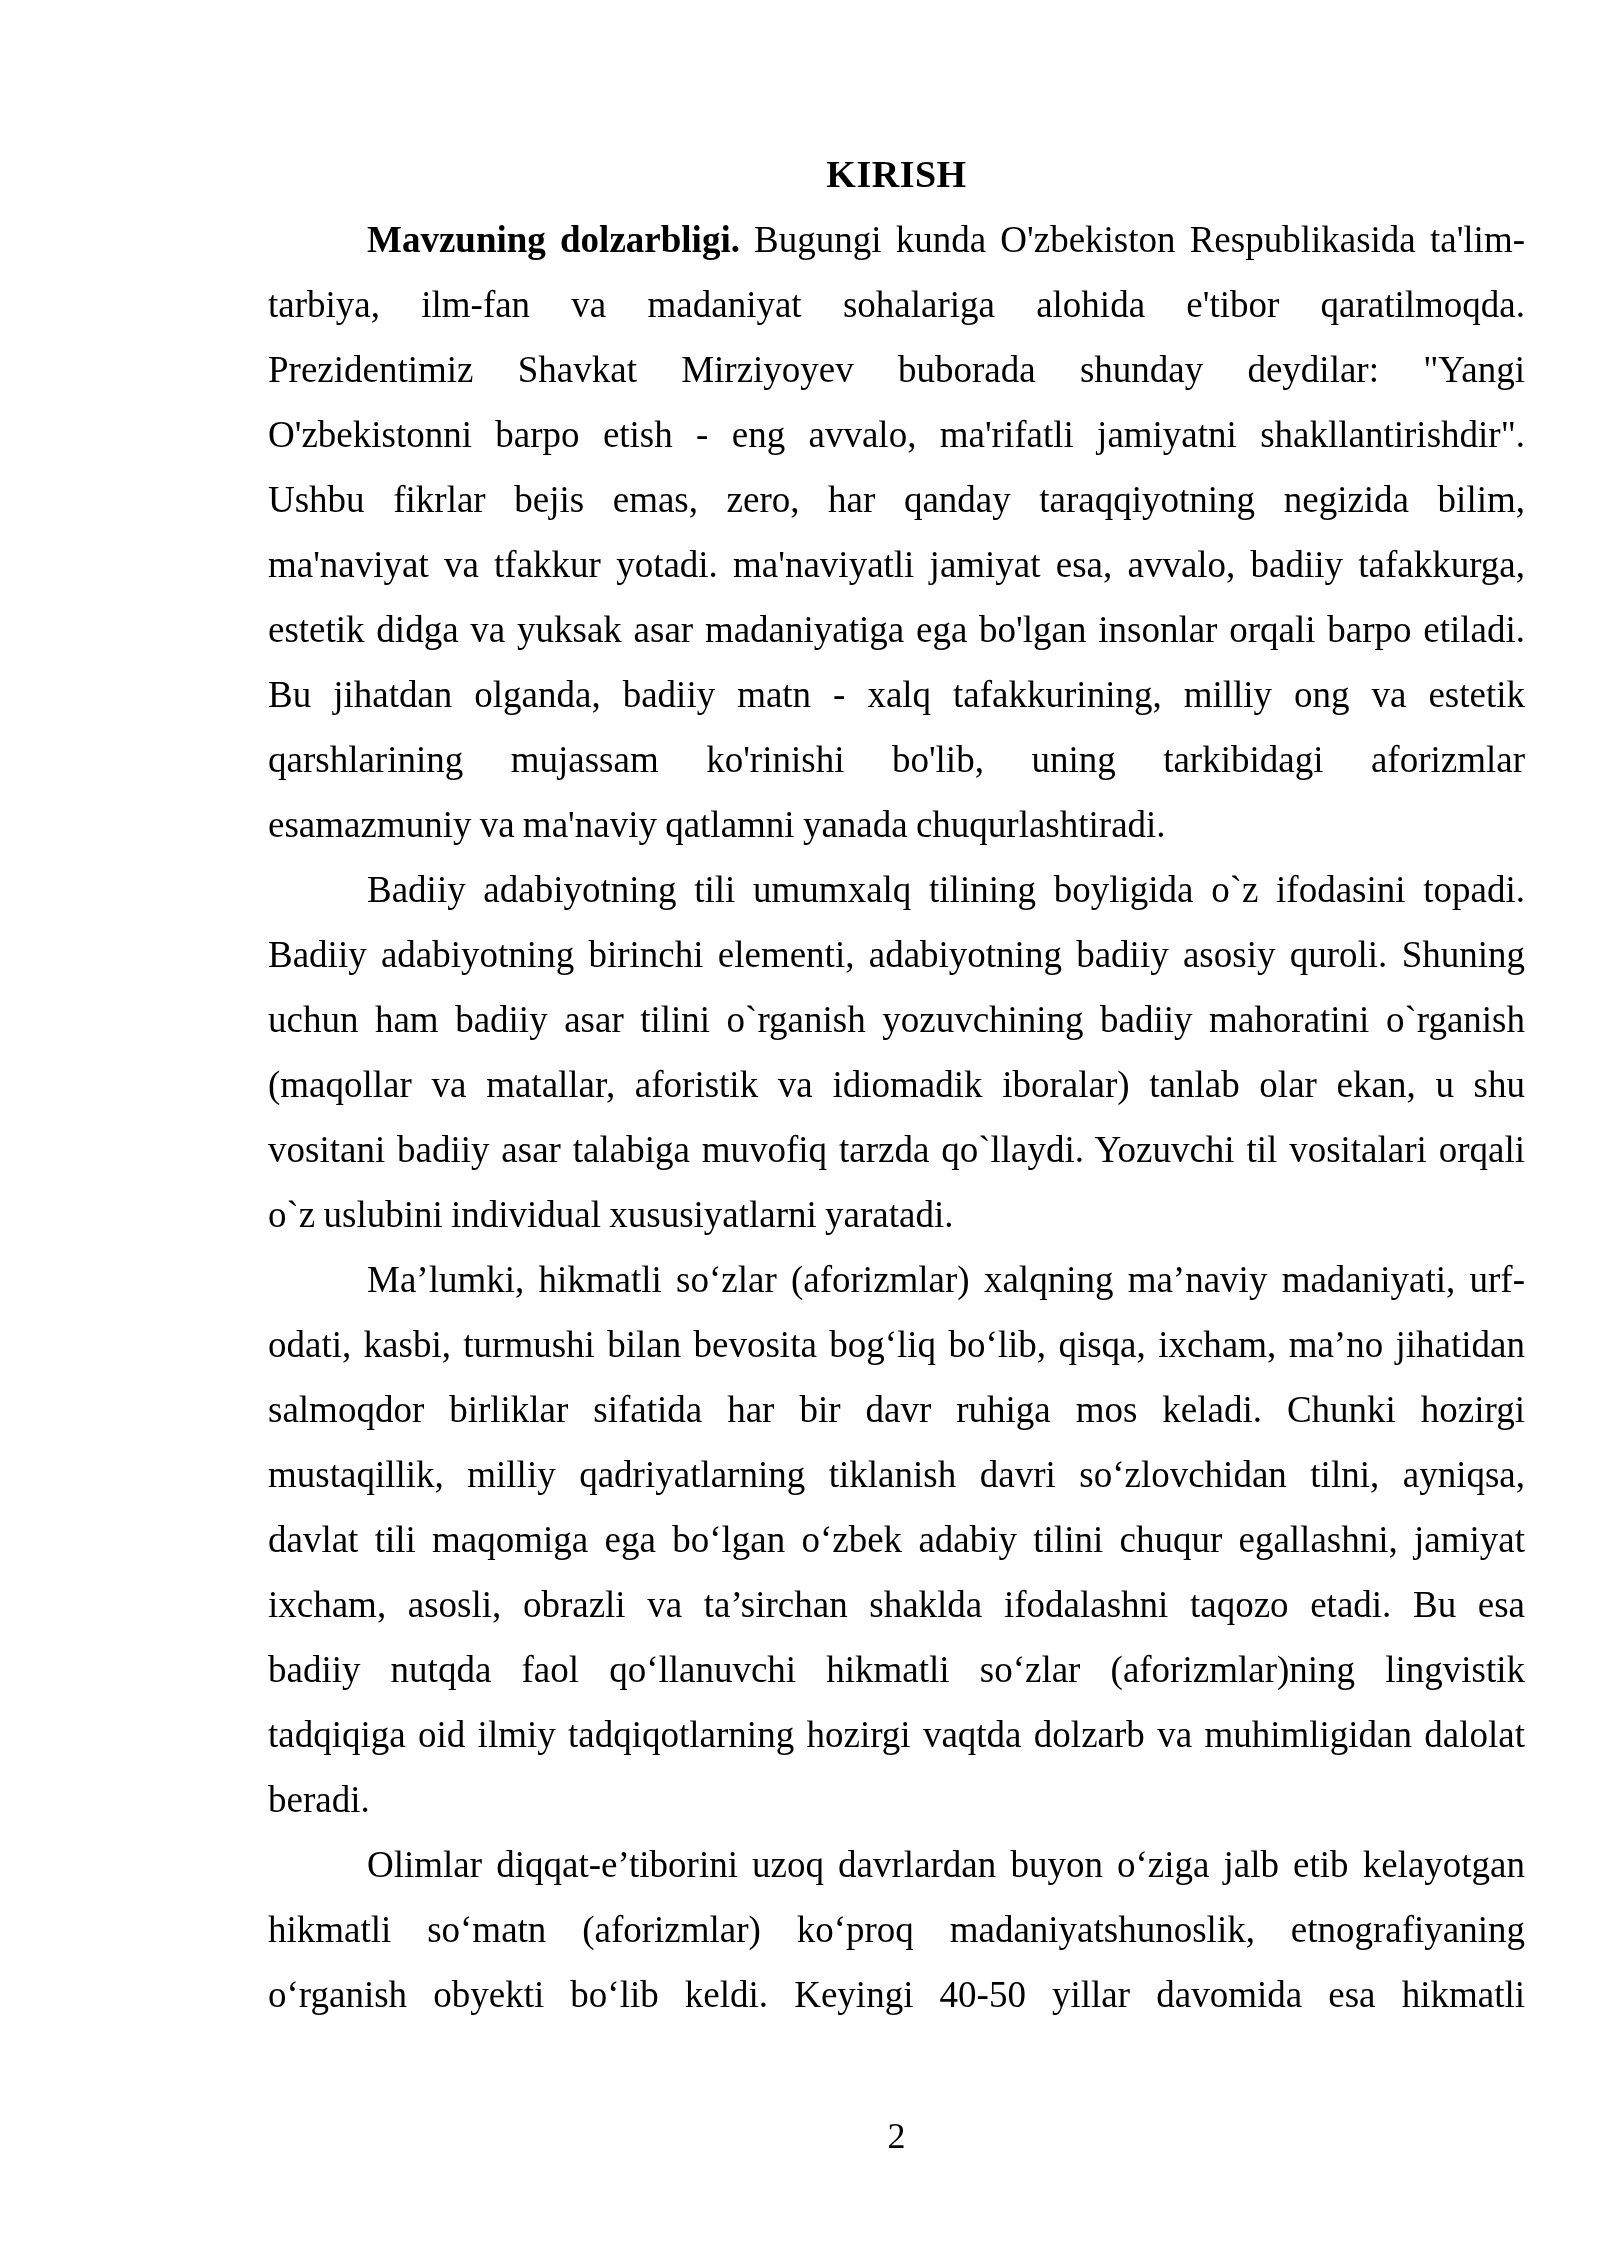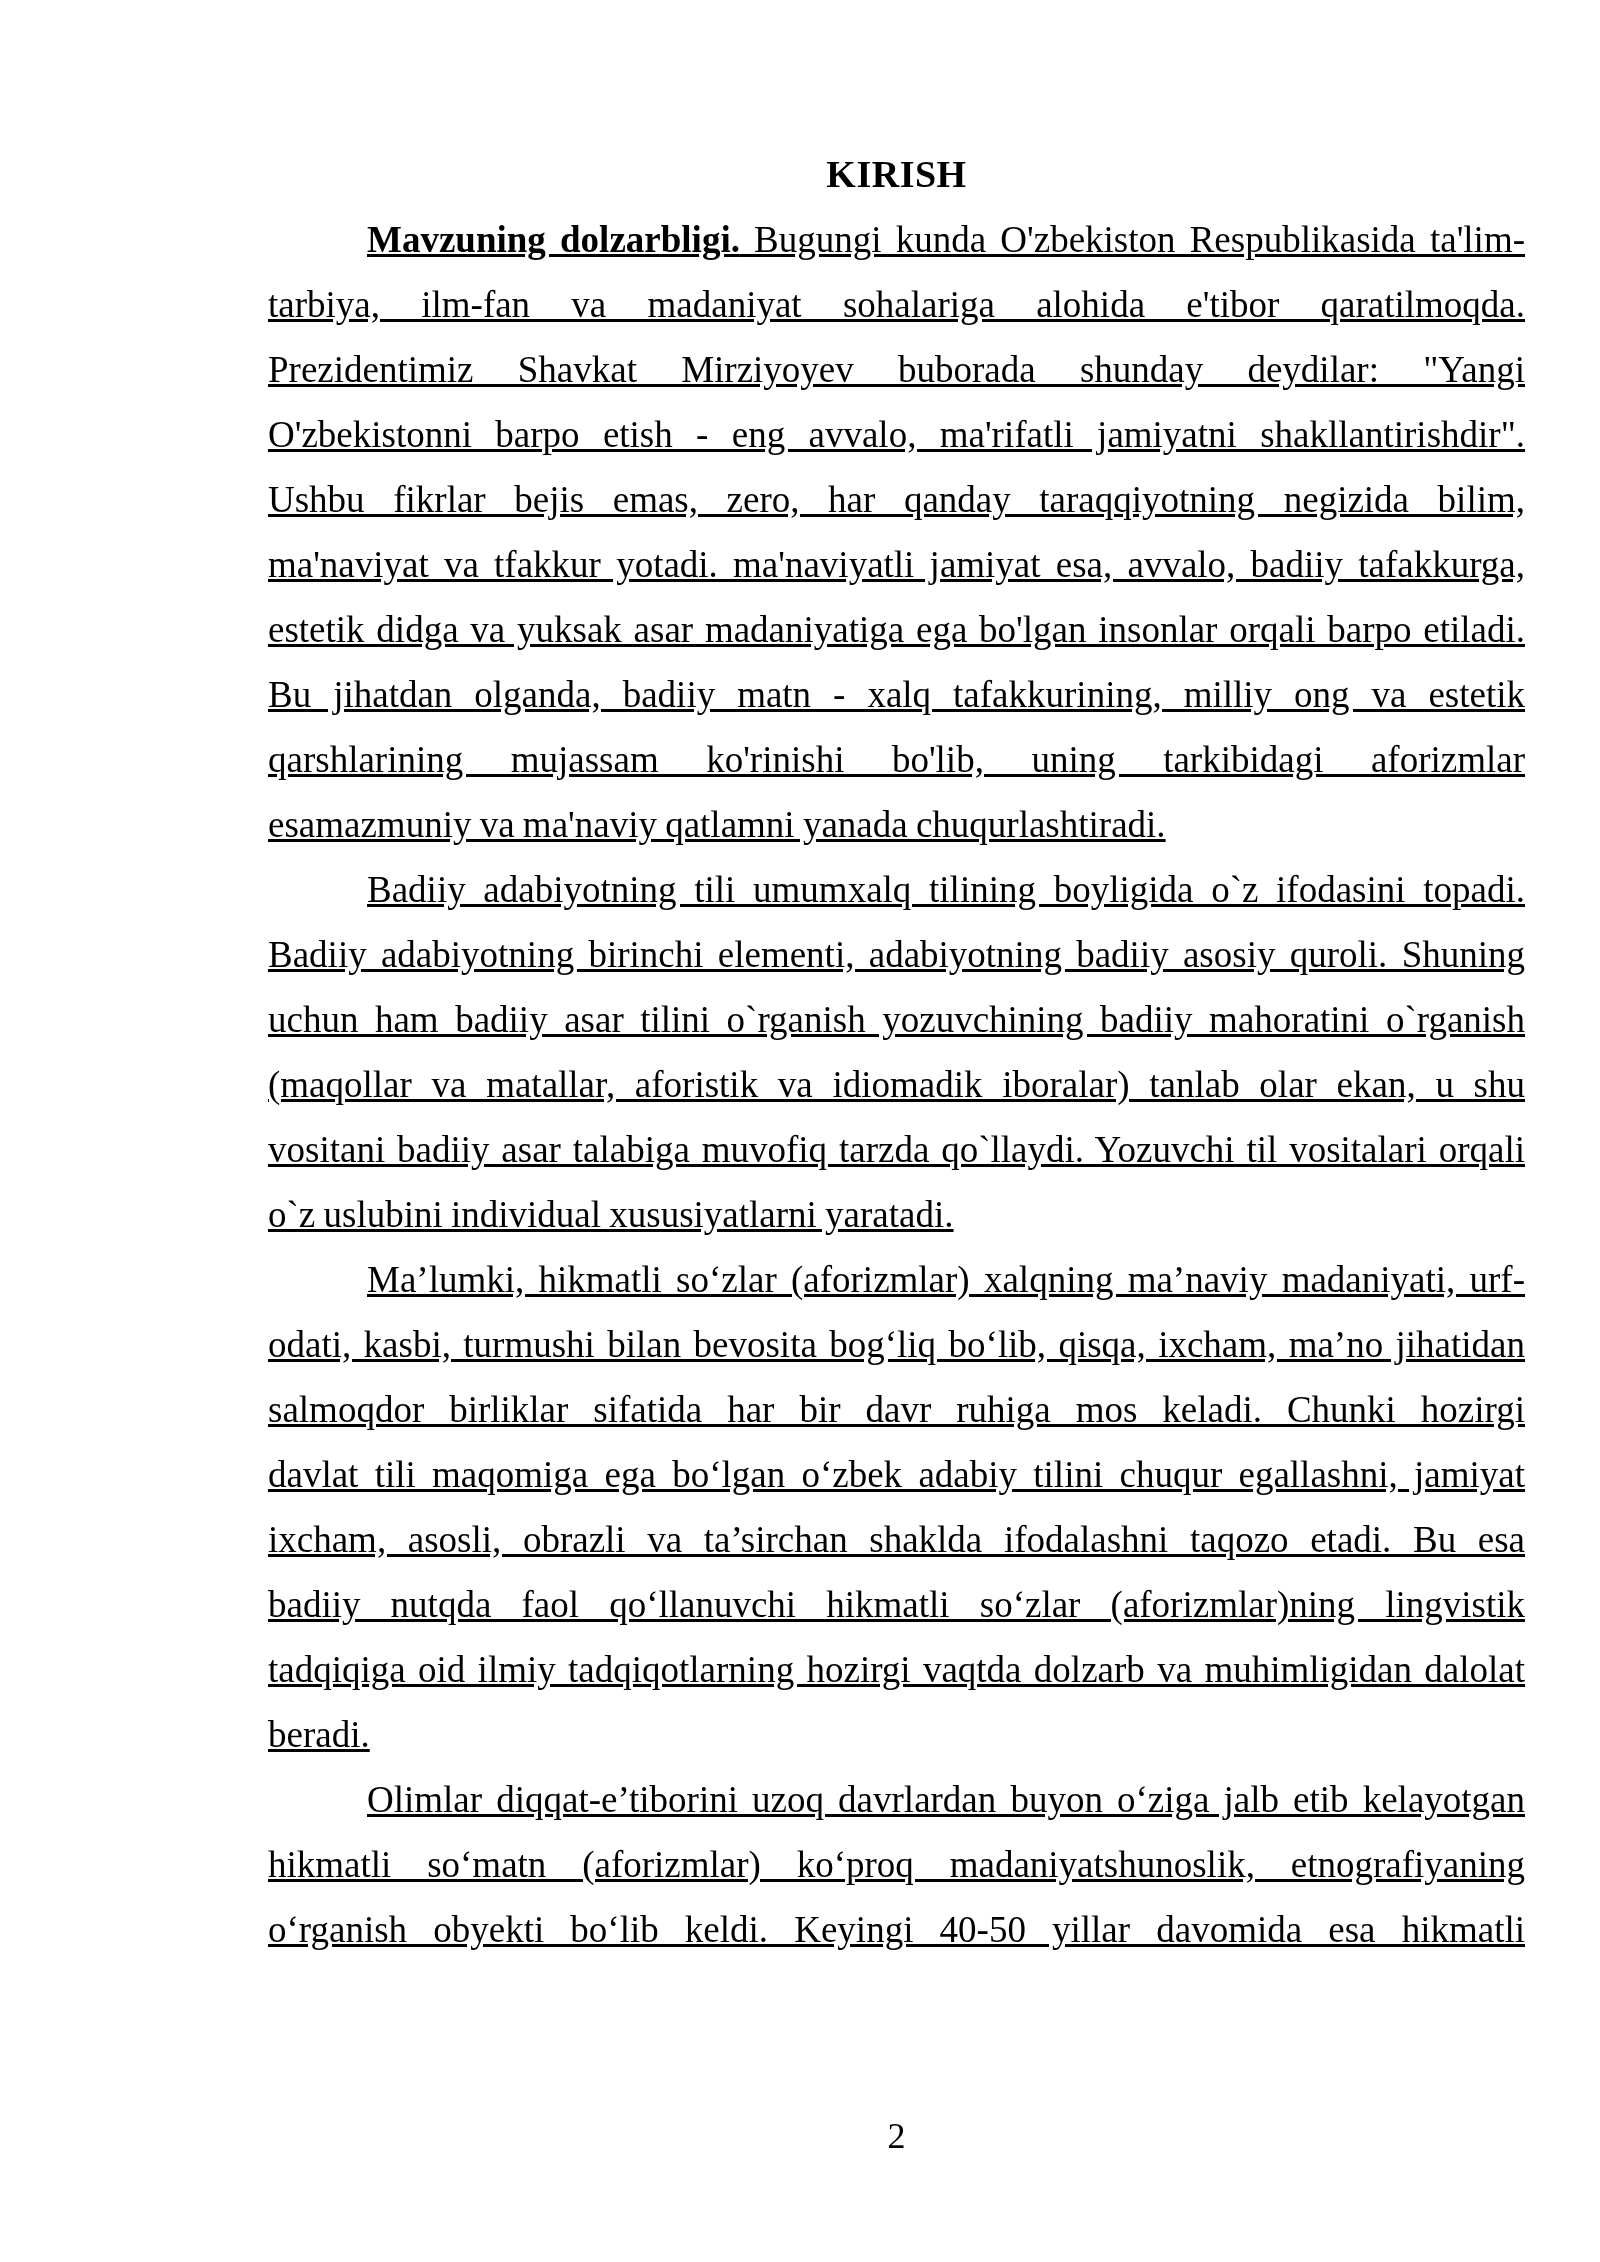--- a/index.html
+++ b/index.html
@@ -28,21 +28,20 @@
     line-height: 65px;
     font-weight: bold;
     text-align: center;
     letter-spacing: 0.5px;
   }
   .line {
     font-size: 37px;
     line-height: 65px;
     word-spacing: -1px;
     white-space: normal;
-    text-decoration: underline;
   }
   .line.justify {
     text-align: justify;
     text-align-last: justify;
   }
   .line.indent {
     text-indent: 99px;
   }
   .page-number {
     position: absolute;
@@ -73,20 +72,21 @@
         <div class="line">esamazmuniy va ma'naviy qatlamni yanada chuqurlashtiradi.</div>
         <div class="line indent justify">Badiiy adabiyotning tili umumxalq tilining boyligida o`z ifodasini topadi.</div>
         <div class="line justify">Badiiy adabiyotning birinchi elementi, adabiyotning badiiy asosiy quroli. Shuning</div>
         <div class="line justify">uchun ham badiiy asar tilini o`rganish yozuvchining badiiy mahoratini o`rganish</div>
         <div class="line justify">(maqollar va matallar, aforistik va idiomadik iboralar) tanlab olar ekan, u shu</div>
         <div class="line justify">vositani badiiy asar talabiga muvofiq tarzda qo`llaydi. Yozuvchi til vositalari orqali</div>
         <div class="line">o`z uslubini individual xususiyatlarni yaratadi.</div>
         <div class="line indent justify">Ma’lumki, hikmatli so‘zlar (aforizmlar) xalqning ma’naviy madaniyati, urf-</div>
         <div class="line justify">odati, kasbi, turmushi bilan bevosita bog‘liq bo‘lib, qisqa, ixcham, ma’no jihatidan</div>
         <div class="line justify">salmoqdor birliklar sifatida har bir davr ruhiga mos keladi. Chunki hozirgi</div>
+        <div class="line justify">mustaqillik, milliy qadriyatlarning tiklanish davri so‘zlovchidan tilni, ayniqsa,</div>
         <div class="line justify">davlat tili maqomiga ega bo‘lgan o‘zbek adabiy tilini chuqur egallashni, jamiyat</div>
         <div class="line justify">ixcham, asosli, obrazli va ta’sirchan shaklda ifodalashni taqozo etadi. Bu esa</div>
         <div class="line justify">badiiy nutqda faol qo‘llanuvchi hikmatli so‘zlar (aforizmlar)ning lingvistik</div>
         <div class="line justify">tadqiqiga oid ilmiy tadqiqotlarning hozirgi vaqtda dolzarb va muhimligidan dalolat</div>
         <div class="line">beradi.</div>
         <div class="line indent justify">Olimlar diqqat-e’tiborini uzoq davrlardan buyon o‘ziga jalb etib kelayotgan</div>
         <div class="line justify">hikmatli so‘matn (aforizmlar) ko‘proq madaniyatshunoslik, etnografiyaning</div>
         <div class="line justify">o‘rganish obyekti bo‘lib keldi. Keyingi 40-50 yillar davomida esa hikmatli</div>
       </div>
   </div>

